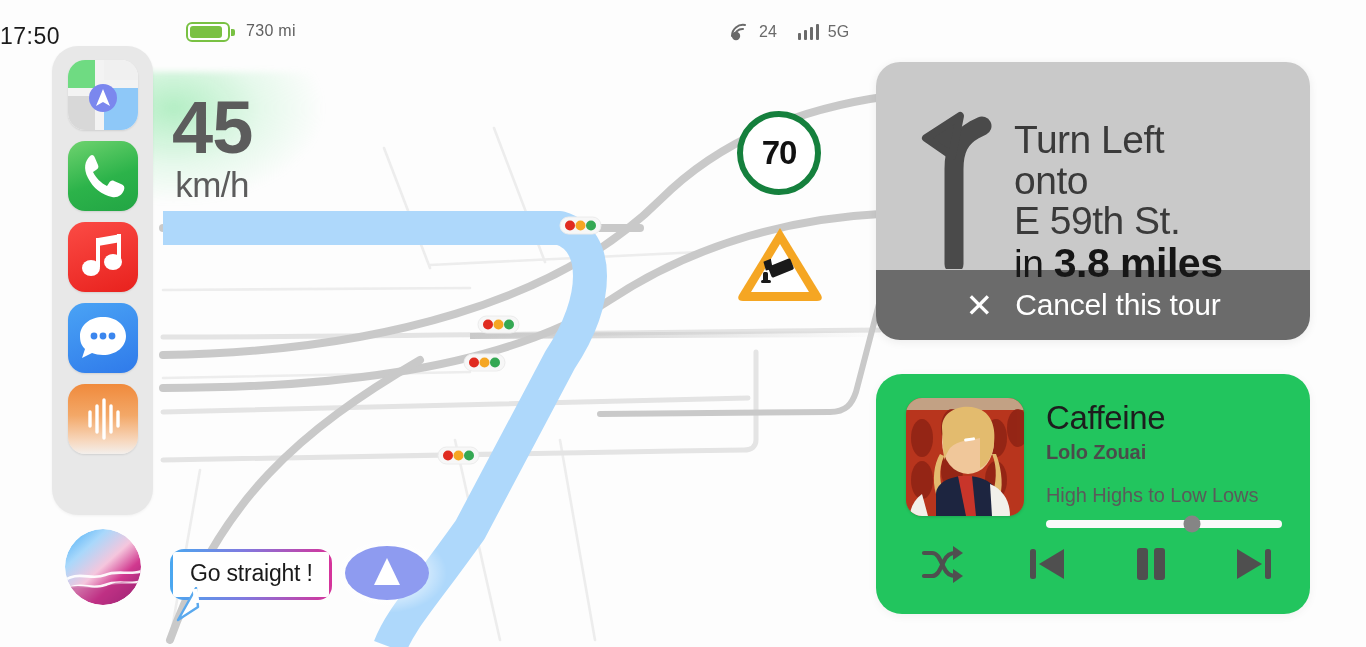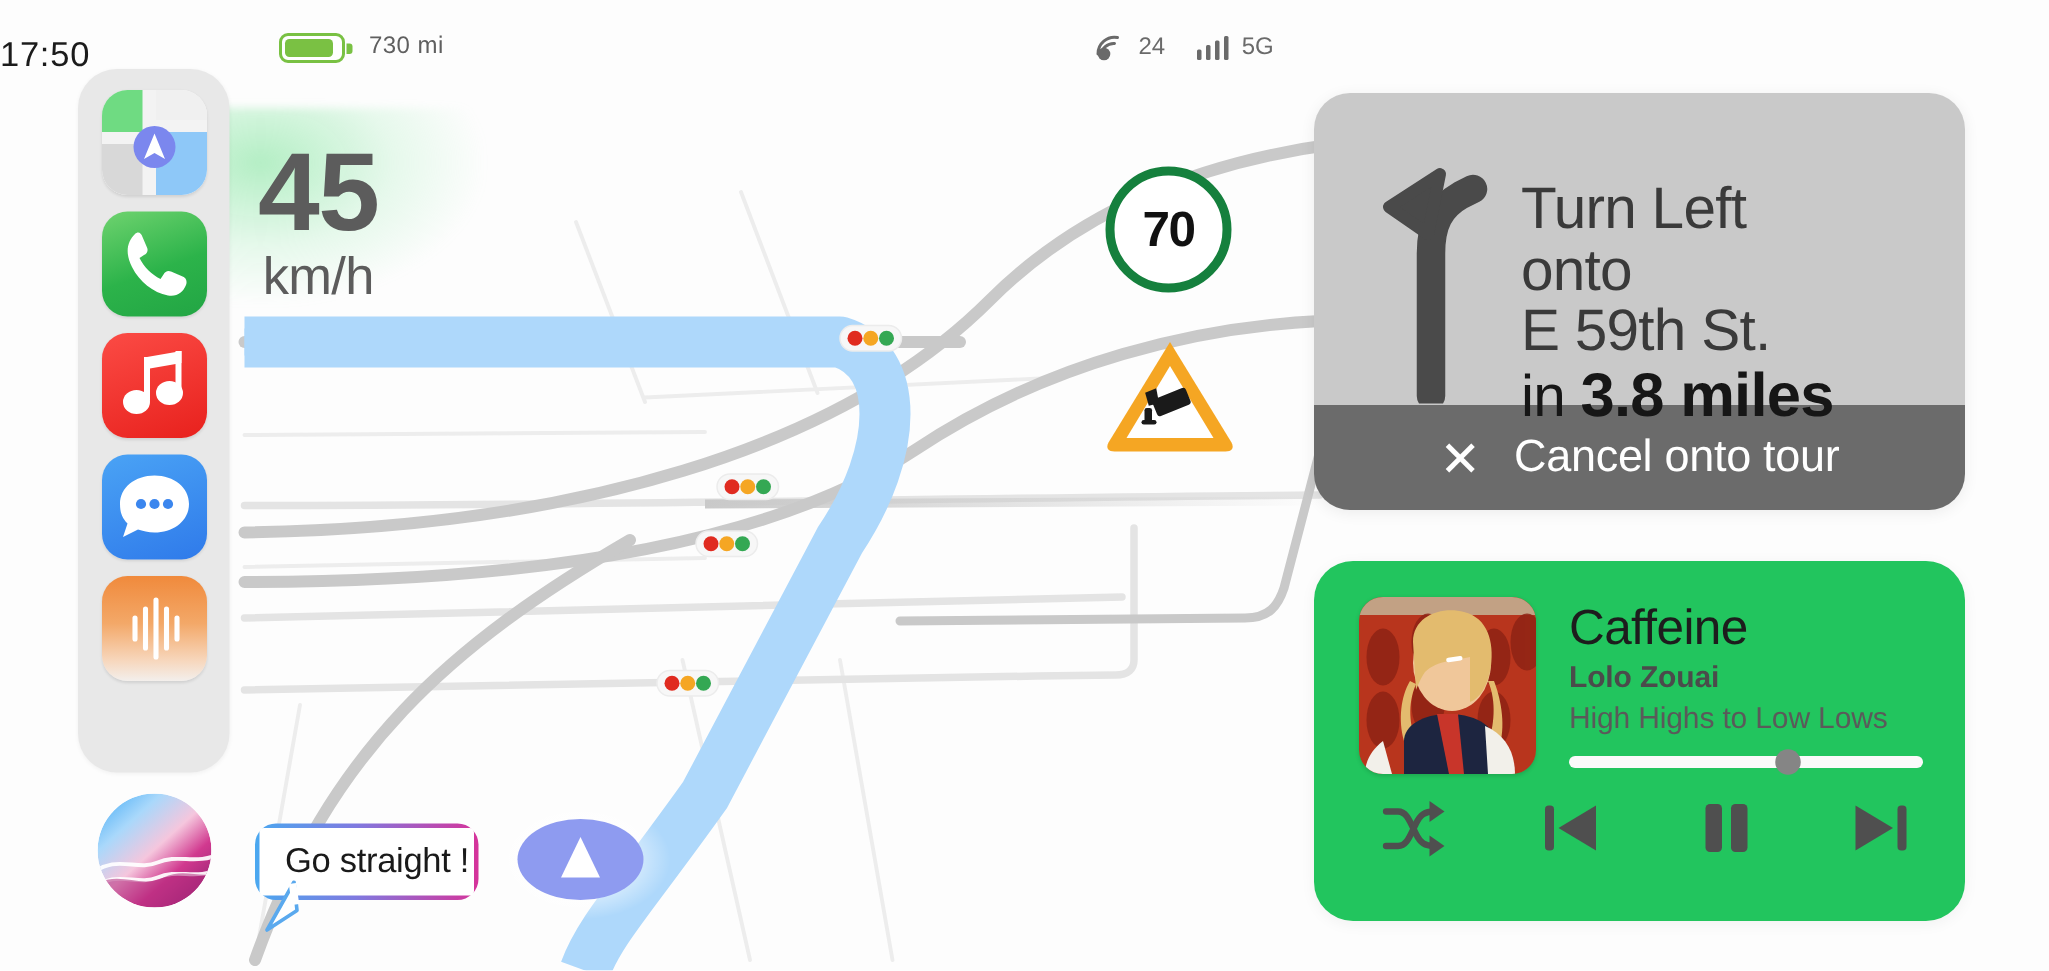--- a/index.html
+++ b/index.html
@@ -78,32 +78,32 @@
 
   
   #music{position:absolute;left:876px;top:374px;width:434px;height:240px;border-radius:26px;
     background:#22c55e;z-index:35;box-shadow:0 2px 10px rgba(0,0,0,.05);padding:24px 28px 0 30px;box-sizing:border-box;}
   .m-top{display:flex;gap:22px;align-items:flex-start;}
   .art{width:118px;height:118px;border-radius:16px;flex:0 0 118px;overflow:hidden;position:relative;
        box-shadow:0 1px 3px rgba(0,0,0,.15);}
   .m-meta{flex:1;min-width:0;padding-top:2px;}
   .m-title{font-size:33px;color:#1d1d1d;line-height:1.08;letter-spacing:-.4px;}
   .m-artist{font-size:20px;font-weight:bold;color:#4b4b4b;margin-top:5px;letter-spacing:-.1px;}
-  .m-album{font-size:20px;color:#5a5a5a;margin-top:4px;letter-spacing:-.1px;}
+  .m-album{font-size:20px;color:#5a5a5a;margin-top:20px;letter-spacing:-.1px;}
   .m-progress{margin-top:13px;height:8px;background:#fafafa;border-radius:5px;position:relative;cursor:pointer;}
   .m-thumb{position:absolute;top:50%;width:17px;height:17px;border-radius:50%;background:#858585;transform:translate(-50%,-50%);}
   .m-ctrls{display:flex;align-items:center;justify-content:space-between;padding:14px 6px 0 14px;}
   .m-ctrls .btn{cursor:pointer;display:flex;align-items:center;justify-content:center;}
 
   
   #orb{position:absolute;left:65px;top:529px;width:76px;height:76px;border-radius:50%;overflow:hidden;z-index:30;}
   #bubble{position:absolute;left:170px;top:549px;z-index:30;}
   .bub-box{position:relative;padding:3px;border-radius:14px;
     background:linear-gradient(90deg,#4aa8f0 0%,#7f7ae0 45%,#d6339a 100%);}
-  .bub-in{background:#fff;border-radius:3px;padding:8px 3px 10px 17px;}
+  .bub-in{background:#fff;border-radius:3px;padding:8px 16px 10px 17px;}
   .bub-in span{font-size:23px;color:#1a1a1a;letter-spacing:-.2px;white-space:nowrap;}
   .bub-tail{position:absolute;left:6px;top:38px;}
 </style>
 </head>
 <body>
 
 <div id="screen">
 
   <div id="map">
     <svg width="1366" height="647" viewBox="0 0 1366 647">
@@ -298,21 +298,21 @@
         <div>onto</div>
         <div>E 59th St.</div>
         <div class="dist">
           <span>in</span>
           <b>3.8 miles</b>
         </div>
       </div>
     </div>
     <div class="nav-footer">
       <span class="x">✕</span>
-      <span class="lbl">Cancel onto tour</span>
+      <span class="lbl">Cancel this tour</span>
     </div>
   </div>
 
   <div id="music">
     <div class="m-top">
       <div class="art">
         <svg width="118" height="118" viewBox="0 0 118 118">
           <rect width="118" height="118" fill="#b8351d"></rect>
           <rect x="0" y="0" width="118" height="12" fill="#c2a184"></rect>
           <g fill="#8e2314" opacity=".85">

